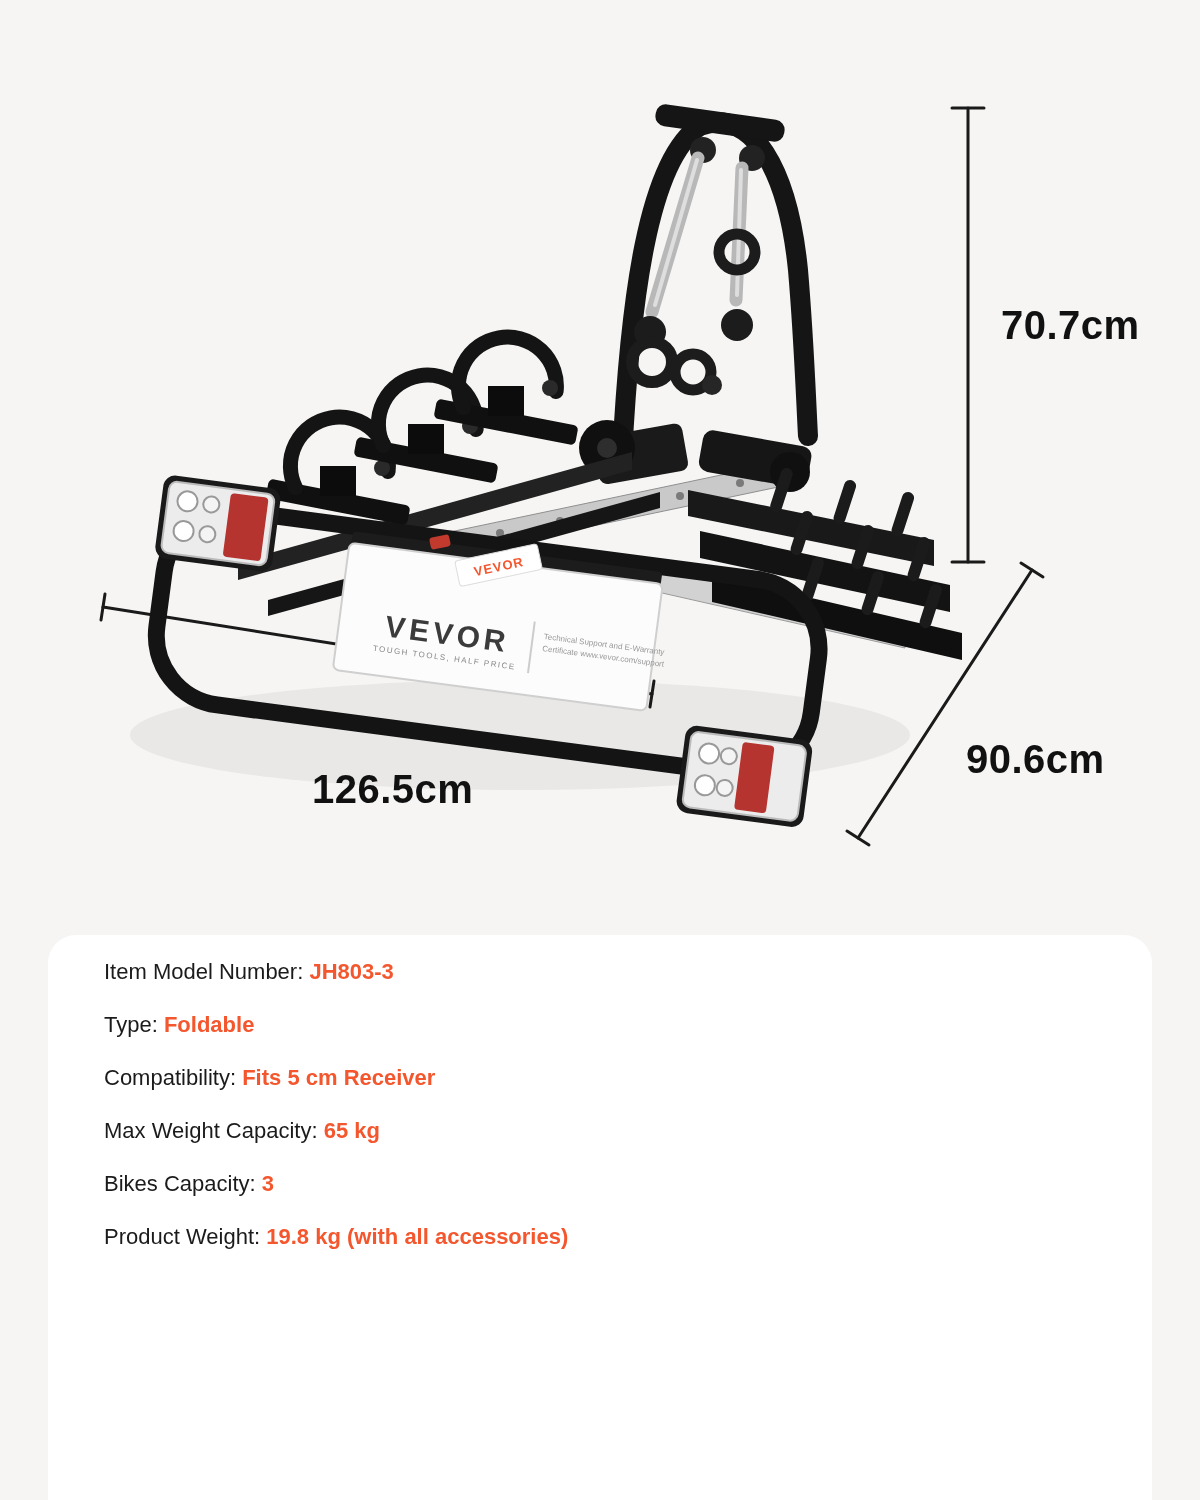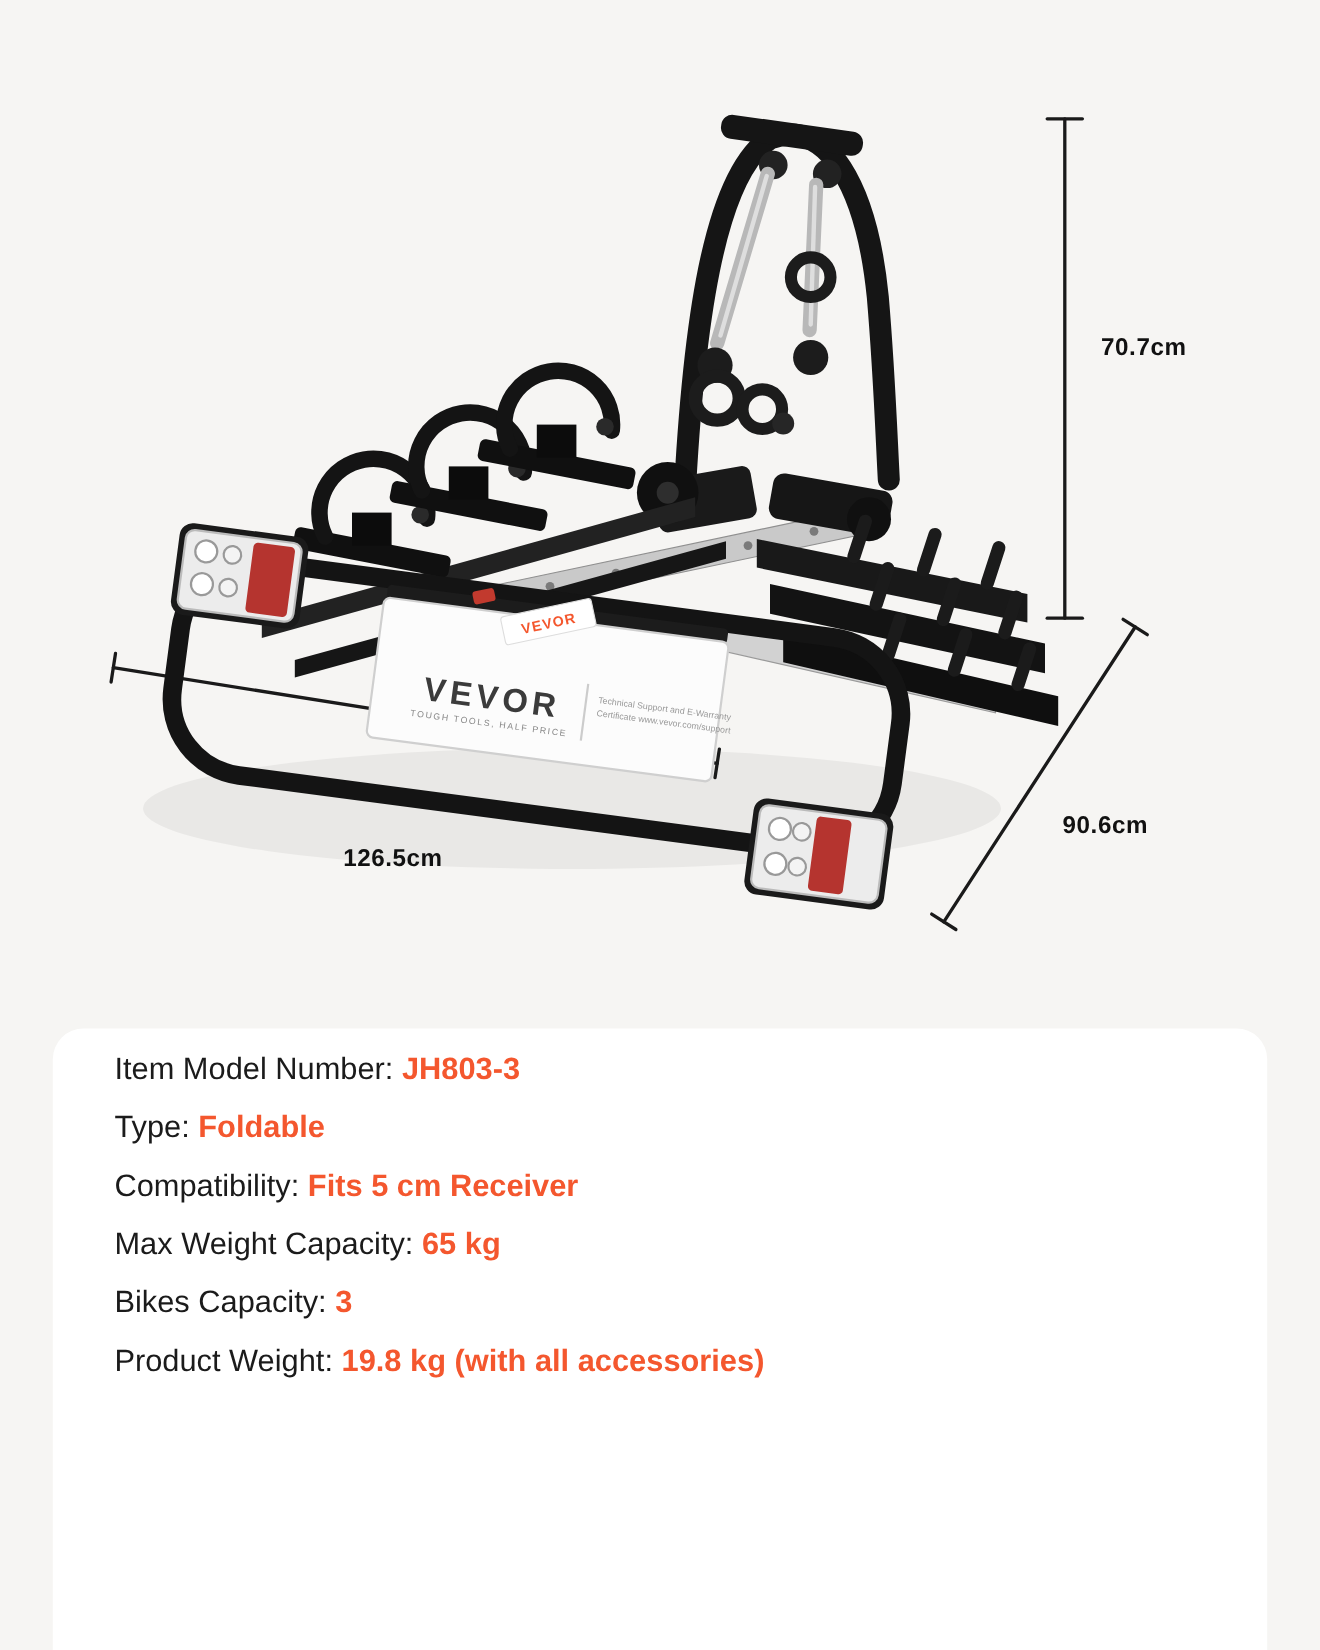--- a/index.html
+++ b/index.html
@@ -10,39 +10,39 @@
     background: #f6f5f3;
     position: relative;
     overflow: hidden;
   }
   .stage { position: absolute; inset: 0; overflow: hidden; }
   .hero { position: absolute; left: 0; top: 0; width: 1200px; height: 935px; }
   .hero svg { display: block; width: 1200px; height: 935px; }
   .dim-label {
     position: absolute;
     font-weight: 700;
-    font-size: 22px;
+    font-size: 40px;
     color: #111;
     letter-spacing: 0.5px;
     white-space: nowrap;
   }
   .dim-height { left: 1001px; top: 303px; }
   .dim-depth  { left: 966px;  top: 737px; }
   .dim-width  { left: 312px;  top: 736px; margin-top: 31px; }
 
   .spec-card {
     position: absolute;
     left: 48px; top: 935px;
     width: 1104px; height: 600px;
     background: #ffffff;
     border-radius: 28px;
   }
   .spec-col-left  { position: absolute; left: 56px;  top: 10px; }
   .spec-col-right { position: absolute; left: 742px; top: 10px; }
-  .spec-row { font-size: 28px; color: #1b1b1b; line-height: 53px; white-space: nowrap; }
+  .spec-row { font-size: 22px; color: #1b1b1b; line-height: 53px; white-space: nowrap; }
   .spec-label { font-weight: 400; }
   .spec-value { color: var(--accent); font-weight: 700; }
   .acc-title { font-size: 29px; color: #1b1b1b; line-height: 53px; }
   .acc-item  { font-size: 29px; color: var(--accent); font-weight: 700; line-height: 40px; white-space: nowrap; }
   .accent-fill { fill: var(--accent); }
 </style>
 </head>
 <body>
 
 <div class="stage">

